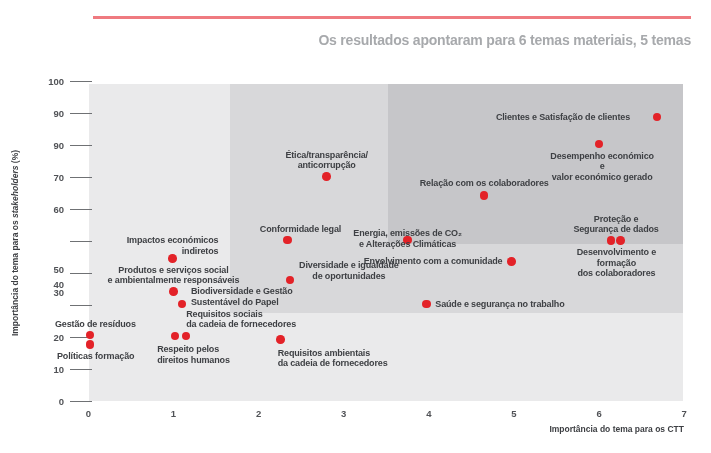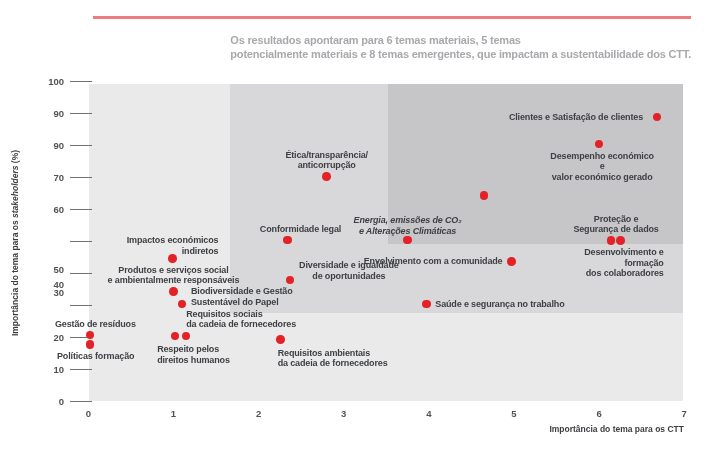--- a/index.html
+++ b/index.html
@@ -1,20 +1,20 @@
 <!DOCTYPE html>
 <html><head>
 <meta charset="utf-8">
 <style>
   html,body{margin:0;padding:0;background:#fff;}
   .container{position:relative;width:711px;height:453px;background:#fff;
     font-family:"Liberation Sans",sans-serif;overflow:hidden;}
   .rule{position:absolute;height:2.5px;}
-  .title{position:absolute;top:33px;right:20px;text-align:left;
-    font-weight:bold;font-size:11px;line-height:14px;letter-spacing:-0.2px;}
+  .title{position:absolute;top:33px;right:20px;text-align:center;
+    font-weight:bold;font-size:14px;line-height:14px;letter-spacing:-0.2px;}
   .title div{white-space:nowrap;}
   .chart{position:absolute;left:0;top:0;width:711px;height:392px;}
   .region{position:absolute;}
   .ydash{position:absolute;width:22px;height:1.5px;background:#6f7174;}
   .ylab{position:absolute;width:36px;text-align:right;font-size:9.5px;
     font-weight:bold;color:#505256;}
   .xlab{position:absolute;width:30px;text-align:center;font-size:9.5px;
     font-weight:bold;color:#505256;}
   .dot{position:absolute;width:8.5px;height:8.5px;border-radius:50%;}
   .plabel{position:absolute;font-size:9px;line-height:10.5px;font-weight:bold;
@@ -24,21 +24,20 @@
   .xaxis-title{position:absolute;right:27px;top:424px;font-size:8.5px;
     font-weight:bold;color:#3c3e42;white-space:nowrap;}
 </style>
 </head>
 <body>
 
 <div class="container">
   <div class="rule" id="rule" style="left: 93px; top: 16px; width: 598px; background: rgb(239, 122, 128);"></div>
   <div class="title" id="title" style="color: rgb(167, 169, 172);">
     <div>Os resultados apontaram para 6 temas materiais, 5 temas</div>
-    <div>potencialmente materiais e 8 temas emergentes, que impactam a sustentabilidade dos CTT.</div>
   </div>
 
   <div class="chart" id="chart">
       <div class="region" style="left: 89.1514px; top: 84.26px; width: 594.277px; height: 316.8px; background: rgb(234, 234, 235);"></div>
       <div class="region" style="left: 229.632px; top: 84.26px; width: 453.796px; height: 228.8px; background: rgb(216, 216, 218);"></div>
       <div class="region" style="left: 387.993px; top: 84.26px; width: 295.436px; height: 160px; background: rgb(198, 198, 201);"></div>
       <div class="ydash" style="left: 70px; top: 80.95px;"></div>
       <div class="ylab" style="left: 28px; top: 76.2px;">100</div>
       <div class="ydash" style="left: 70px; top: 112.95px;"></div>
       <div class="ylab" style="left: 28px; top: 108.2px;">90</div>
@@ -62,40 +61,41 @@
       <div class="ylab" style="left: 28px; top: 396.2px;">0</div>
       <div class="xlab" style="left: 73.3px; top: 408px;">0</div>
       <div class="xlab" style="left: 158.44px; top: 408px;">1</div>
       <div class="xlab" style="left: 243.58px; top: 408px;">2</div>
       <div class="xlab" style="left: 328.72px; top: 408px;">3</div>
       <div class="xlab" style="left: 413.86px; top: 408px;">4</div>
       <div class="xlab" style="left: 499px; top: 408px;">5</div>
       <div class="xlab" style="left: 584.14px; top: 408px;">6</div>
       <div class="xlab" style="left: 669.28px; top: 408px;">7</div>
       <div class="dot" style="left: 652.785px; top: 112.65px; background: rgb(227, 34, 40);"></div>
-      <div class="plabel" style="right: 68px; top: 111.65px; ">Clientes e Satisfação de clientes</div>
+      <div class="plabel" style="right: 81px; top: 111.65px; ">Clientes e Satisfação de clientes</div>
       <div class="dot" style="left: 594.89px; top: 139.85px; background: rgb(227, 34, 40);"></div>
       <div class="plabel" style="top: 150.6px; left: 602.14px; transform: translateX(-50%); text-align: center;">Desempenho económico e
 valor económico gerado</div>
       <div class="dot" style="left: 479.951px; top: 191.05px; background: rgb(227, 34, 40);"></div>
+      <div class="plabel" style="top: 177.8px; left: 484.201px; transform: translateX(-50%); text-align: center;">Relação com os colaboradores</div>
       <div class="dot" style="left: 606.81px; top: 236.49px; background: rgb(227, 34, 40);"></div>
       <div class="plabel" style="top: 213.74px; left: 616.06px; transform: translateX(-50%); text-align: center;">Proteção e
 Segurança de dados</div>
       <div class="dot" style="left: 616.175px; top: 236.49px; background: rgb(227, 34, 40);"></div>
-      <div class="plabel" style="top: 247.24px; left: 616.425px; transform: translateX(-50%); text-align: right;">Desenvolvimento e formação
+      <div class="plabel" style="top: 247.24px; left: 616.425px; transform: translateX(-50%); text-align: center;">Desenvolvimento e formação
 dos colaboradores</div>
       <div class="dot" style="left: 507.196px; top: 257.29px; background: rgb(227, 34, 40);"></div>
       <div class="plabel" style="right: 208.554px; top: 256.29px; text-align: right;">Envolvimento com a comunidade</div>
       <div class="dot" style="left: 322.442px; top: 172.49px; background: rgb(227, 34, 40);"></div>
       <div class="plabel" style="top: 149.74px; left: 326.692px; transform: translateX(-50%); text-align: center;">Ética/transparência/
 anticorrupção</div>
       <div class="dot" style="left: 283.278px; top: 235.85px; background: rgb(227, 34, 40);"></div>
       <div class="plabel" style="top: 223.6px; left: 300.528px; transform: translateX(-50%); text-align: center;">Conformidade legal</div>
       <div class="dot" style="left: 403.325px; top: 235.85px; background: rgb(227, 34, 40);"></div>
-      <div class="plabel" style="top: 215px; left: 407.575px; transform: translateX(-50%); text-align: center; font-style: italic;">Energia, emissões de CO₂
+      <div class="plabel" style="top: 228px; left: 407.575px; transform: translateX(-50%); text-align: center;">Energia, emissões de CO₂
 e Alterações Climáticas</div>
       <div class="dot" style="left: 285.832px; top: 275.85px; background: rgb(227, 34, 40);"></div>
       <div class="plabel" style="left: 299.082px; top: 260px; text-align: center;">Diversidade e igualdade
 de oportunidades</div>
       <div class="dot" style="left: 422.056px; top: 299.85px; background: rgb(227, 34, 40);"></div>
       <div class="plabel" style="left: 435.306px; top: 298.85px;">Saúde e segurança no trabalho</div>
       <div class="dot" style="left: 168.339px; top: 254.09px; background: rgb(227, 34, 40);"></div>
       <div class="plabel" style="top: 235px; left: 172.589px; transform: translateX(-50%); text-align: right;">Impactos económicos
 indiretos</div>
       <div class="dot" style="left: 169.19px; top: 287.37px; background: rgb(227, 34, 40);"></div>

